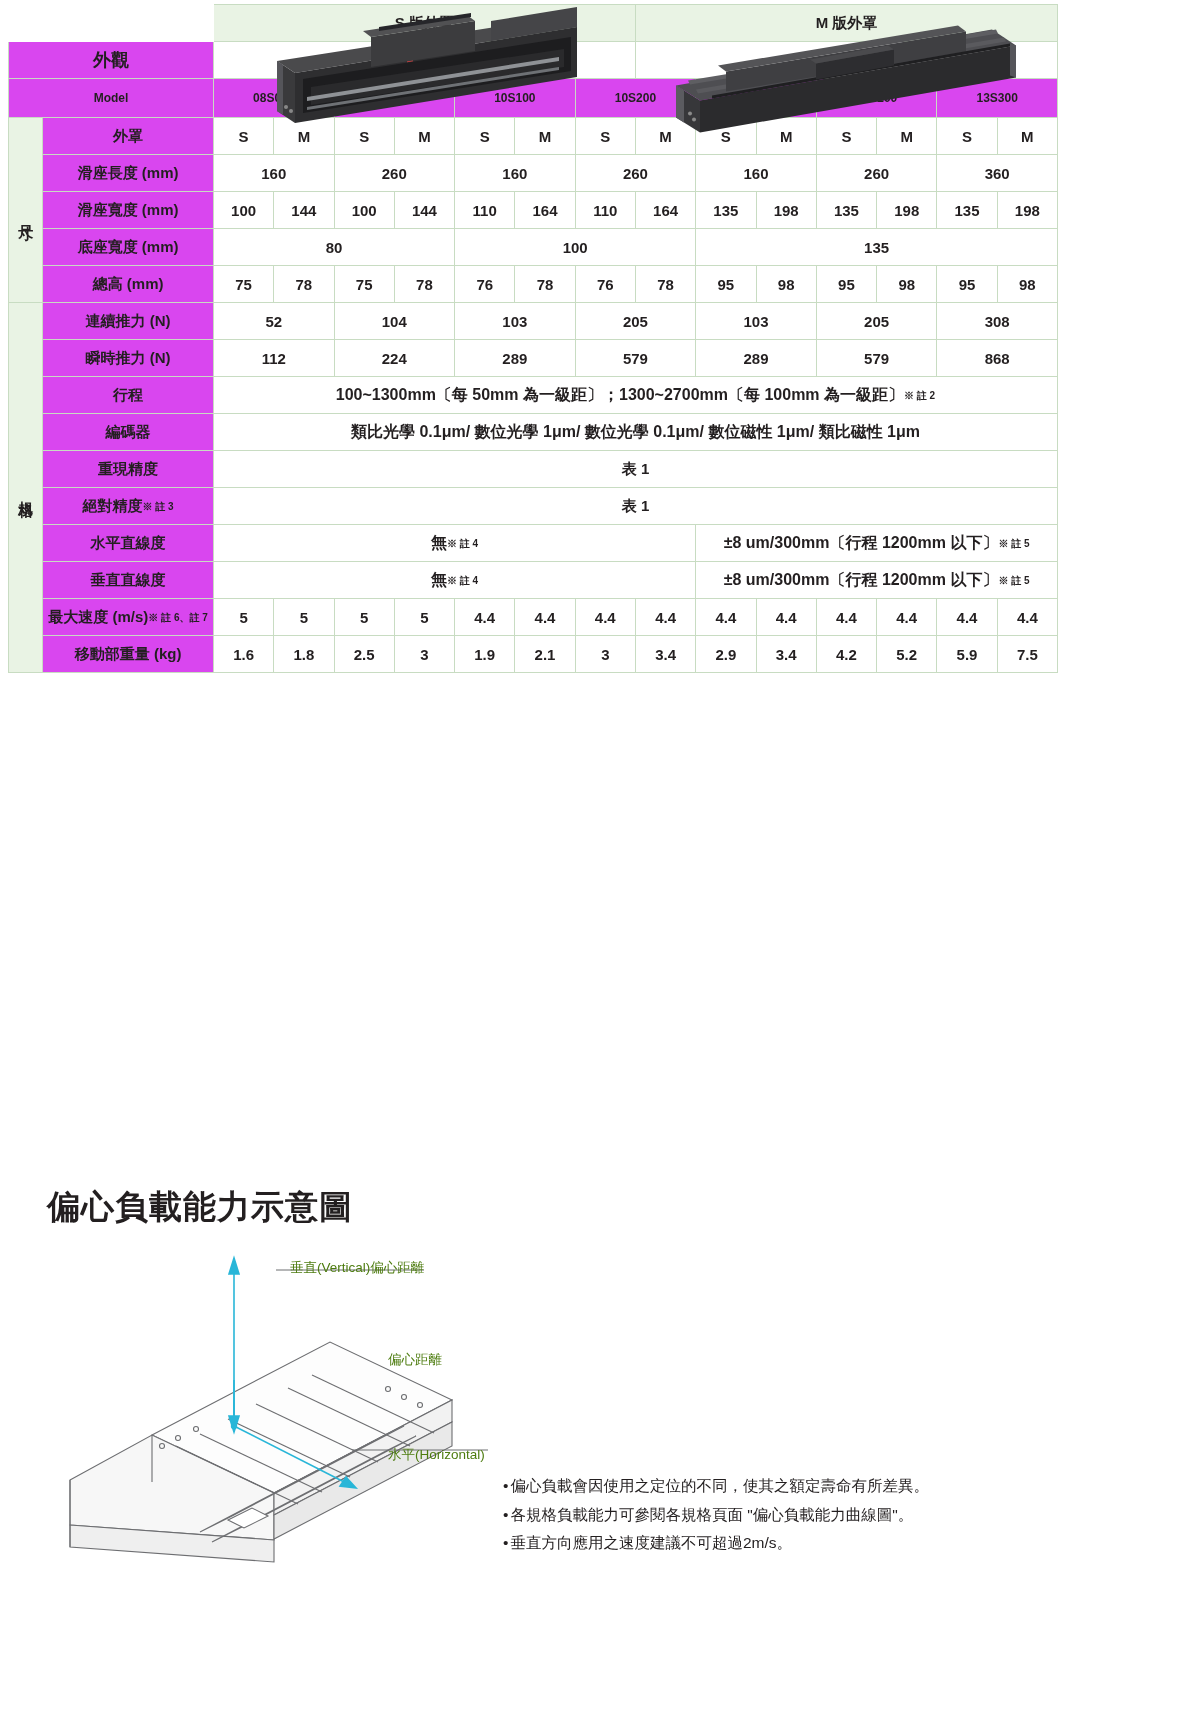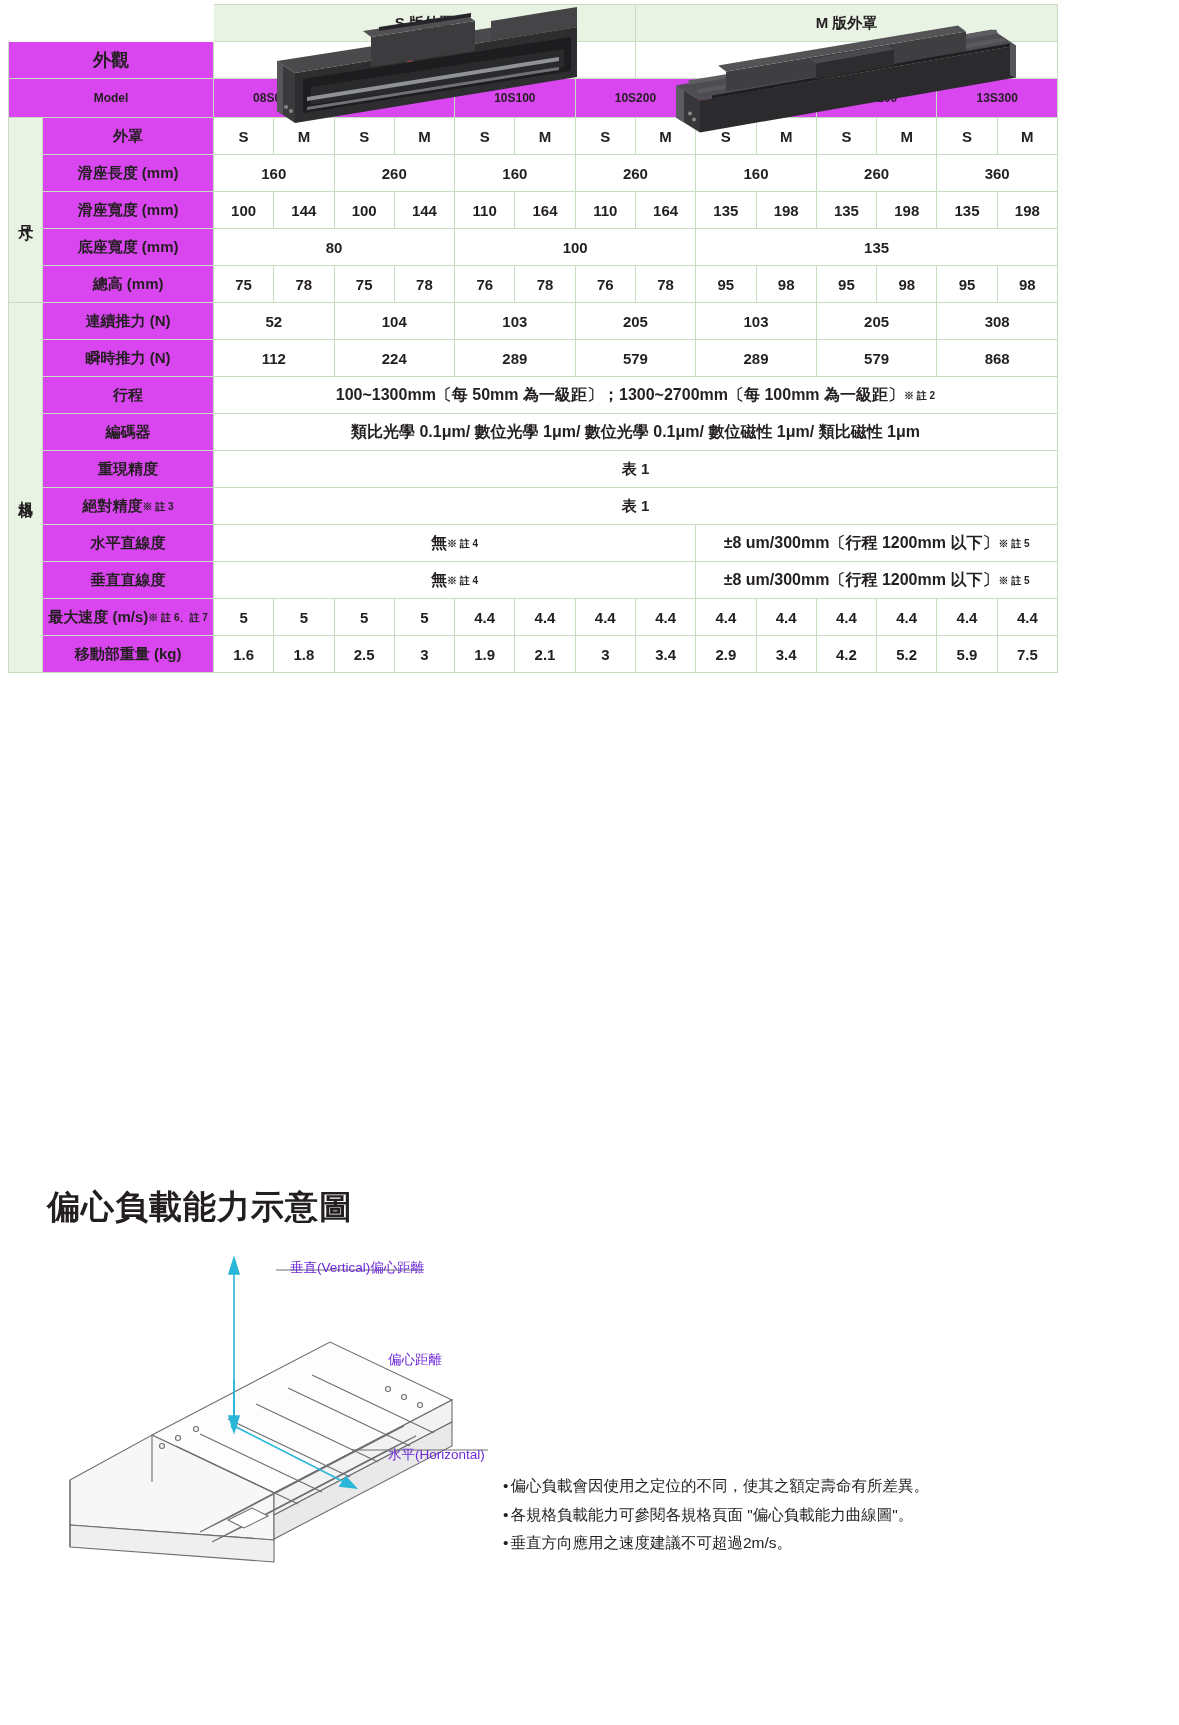--- a/index.html
+++ b/index.html
@@ -136,21 +136,21 @@
   .bullets div {
     white-space: nowrap;
   }
   .bullet-dot {
     color: #231f20;
     margin-right: 2px;
   }
   .lbl {
     position: absolute;
     font-size: 13.5px;
-    color: #6d28d9;
+    color: #4d7c0f;
     white-space: nowrap;
   }
 </style>
 </head>
 <body>
 
 <table class="spec-table">
   <colgroup>
     <col style="width:34px">
     <col style="width:170px">

